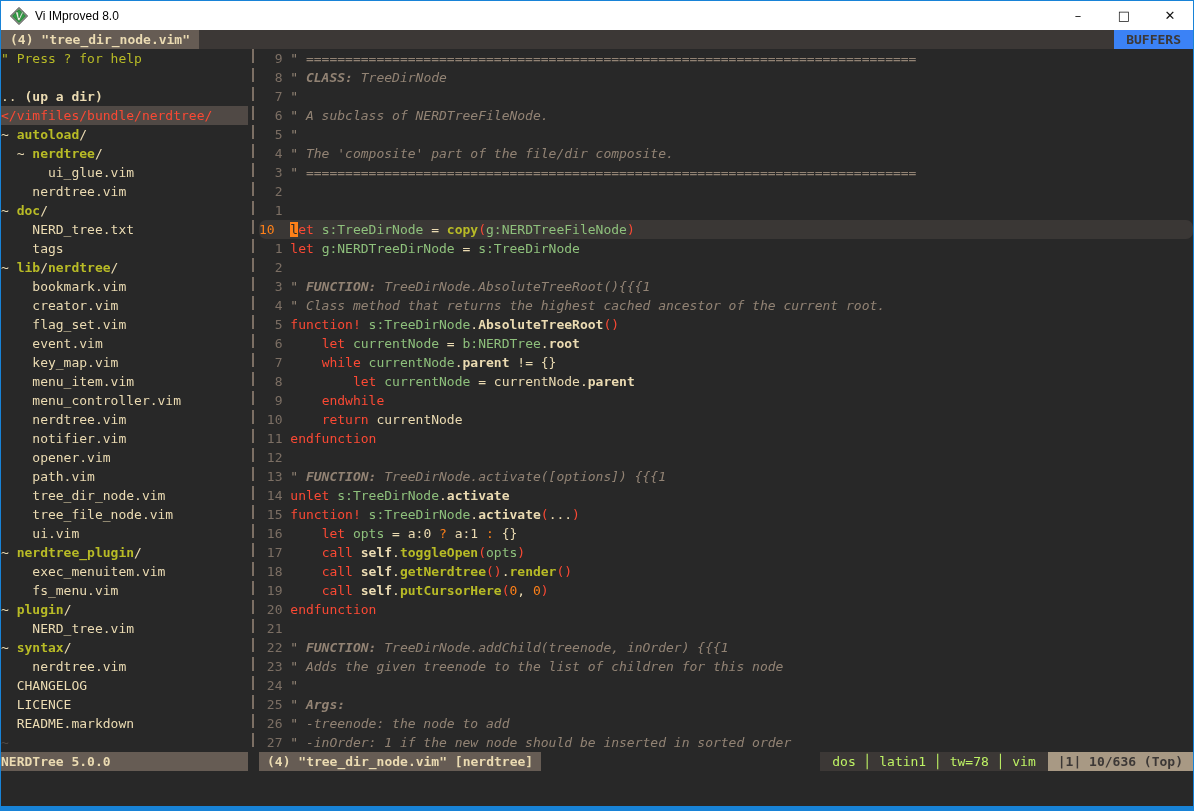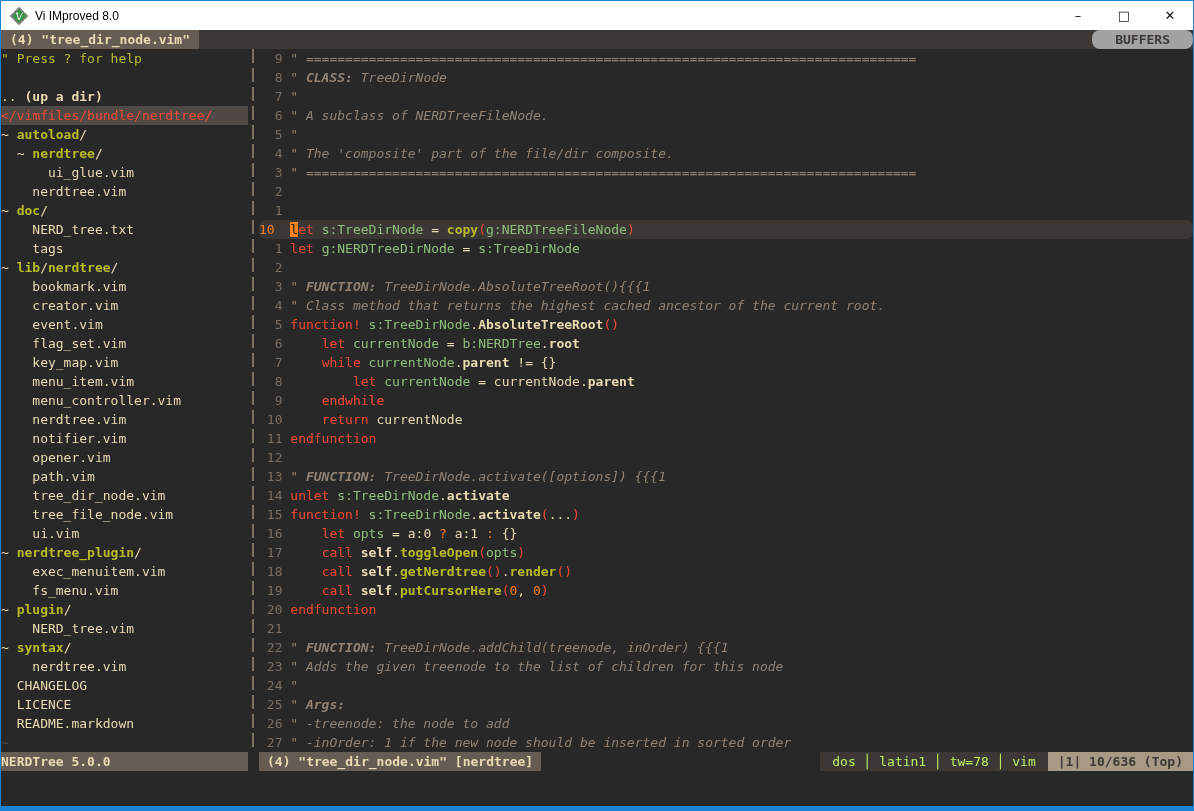--- a/index.html
+++ b/index.html
@@ -16,21 +16,21 @@
   .title-text{margin-left:7px;font-family:"Liberation Sans","DejaVu Sans",sans-serif;
     font-size:12px;color:#000;}
   .title-spacer{flex:1;}
   .winbtn{width:46px;height:29px;display:flex;align-items:center;justify-content:center;
     font-family:"DejaVu Sans",sans-serif;color:#111;font-size:13px;cursor:default;}
   
   .tabline{height:19px;background:#3c3836;display:flex;align-items:stretch;flex:0 0 auto;
     font-size:13px;line-height:19px;white-space:pre;}
   .tab{background:#665c54;color:#ebdbb2;font-weight:bold;padding:0 9px;}
   .tab-spacer{flex:1;}
-  .buffers{background:#a3a3a3;color:#3c3836;font-weight:bold;padding:0 23px;border-radius:8px;}
+  .buffers{background:#3b82f6;color:#3c3836;font-weight:bold;padding:0 12px;}
   
   .main{flex:1;display:flex;overflow:hidden;}
   .sidebar{width:247px;flex:0 0 auto;overflow:hidden;}
   .vsep{width:11px;flex:0 0 auto;
     background-image:repeating-linear-gradient(to bottom,#7c6f64 0 14px,transparent 14px 19px);
     background-size:2px 100%;background-repeat:no-repeat;background-position:4px 0;}
   .editor{flex:1;overflow:hidden;}
   .row{height:19px;line-height:19px;font-size:13px;white-space:pre;}
   .row.hl{background:#504945;}
   .row.cursorline{background:#3a3735;border-radius:7px;}
@@ -99,22 +99,22 @@
         <div class="row"><span class="t">~ </span><span class="d">autoload</span><span class="t">/</span></div>
         <div class="row"><span class="t">  ~ </span><span class="d">nerdtree</span><span class="t">/</span></div>
         <div class="row"><span class="t">      ui_glue.vim</span></div>
         <div class="row"><span class="t">    nerdtree.vim</span></div>
         <div class="row"><span class="t">~ </span><span class="d">doc</span><span class="t">/</span></div>
         <div class="row"><span class="t">    NERD_tree.txt</span></div>
         <div class="row"><span class="t">    tags</span></div>
         <div class="row"><span class="t">~ </span><span class="d">lib</span><span class="t">/</span><span class="d">nerdtree</span><span class="t">/</span></div>
         <div class="row"><span class="t">    bookmark.vim</span></div>
         <div class="row"><span class="t">    creator.vim</span></div>
+        <div class="row"><span class="t">    flag_set.vim</span></div>
         <div class="row"><span class="t">    event.vim</span></div>
-        <div class="row"><span class="t">    flag_set.vim</span></div>
         <div class="row"><span class="t">    key_map.vim</span></div>
         <div class="row"><span class="t">    menu_item.vim</span></div>
         <div class="row"><span class="t">    menu_controller.vim</span></div>
         <div class="row"><span class="t">    nerdtree.vim</span></div>
         <div class="row"><span class="t">    notifier.vim</span></div>
         <div class="row"><span class="t">    opener.vim</span></div>
         <div class="row"><span class="t">    path.vim</span></div>
         <div class="row"><span class="t">    tree_dir_node.vim</span></div>
         <div class="row"><span class="t">    tree_file_node.vim</span></div>
         <div class="row"><span class="t">    ui.vim</span></div>

